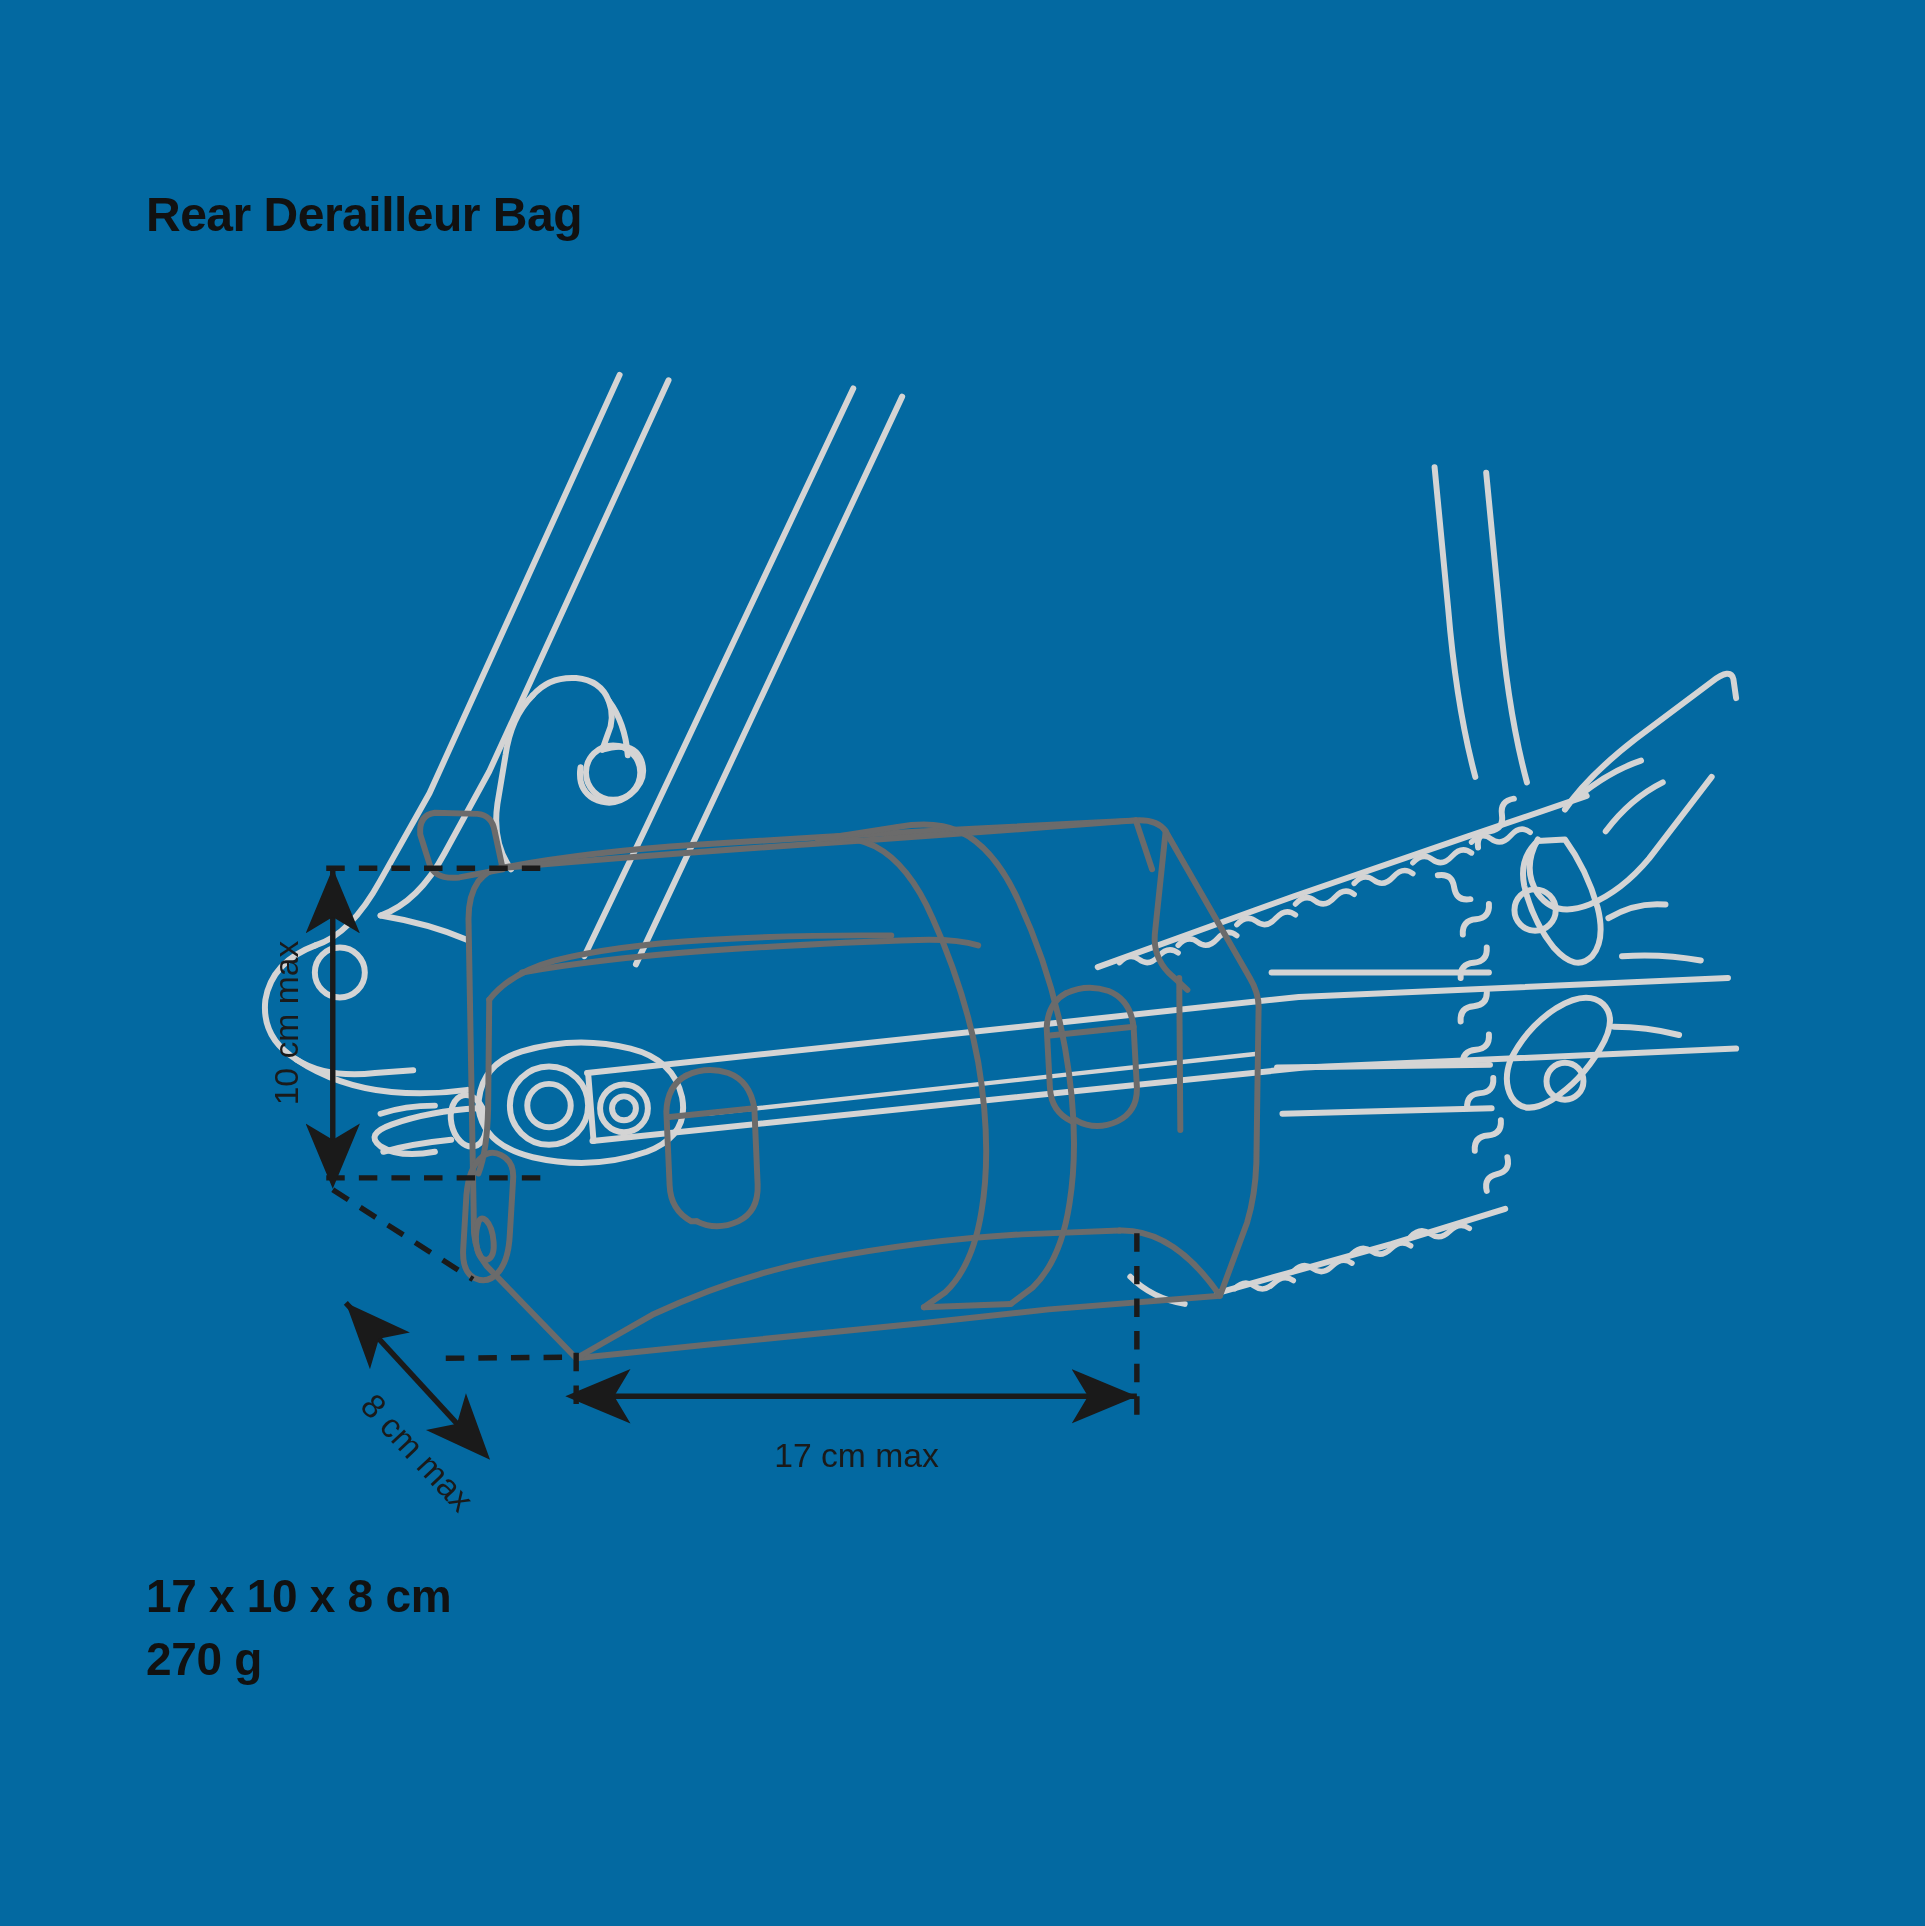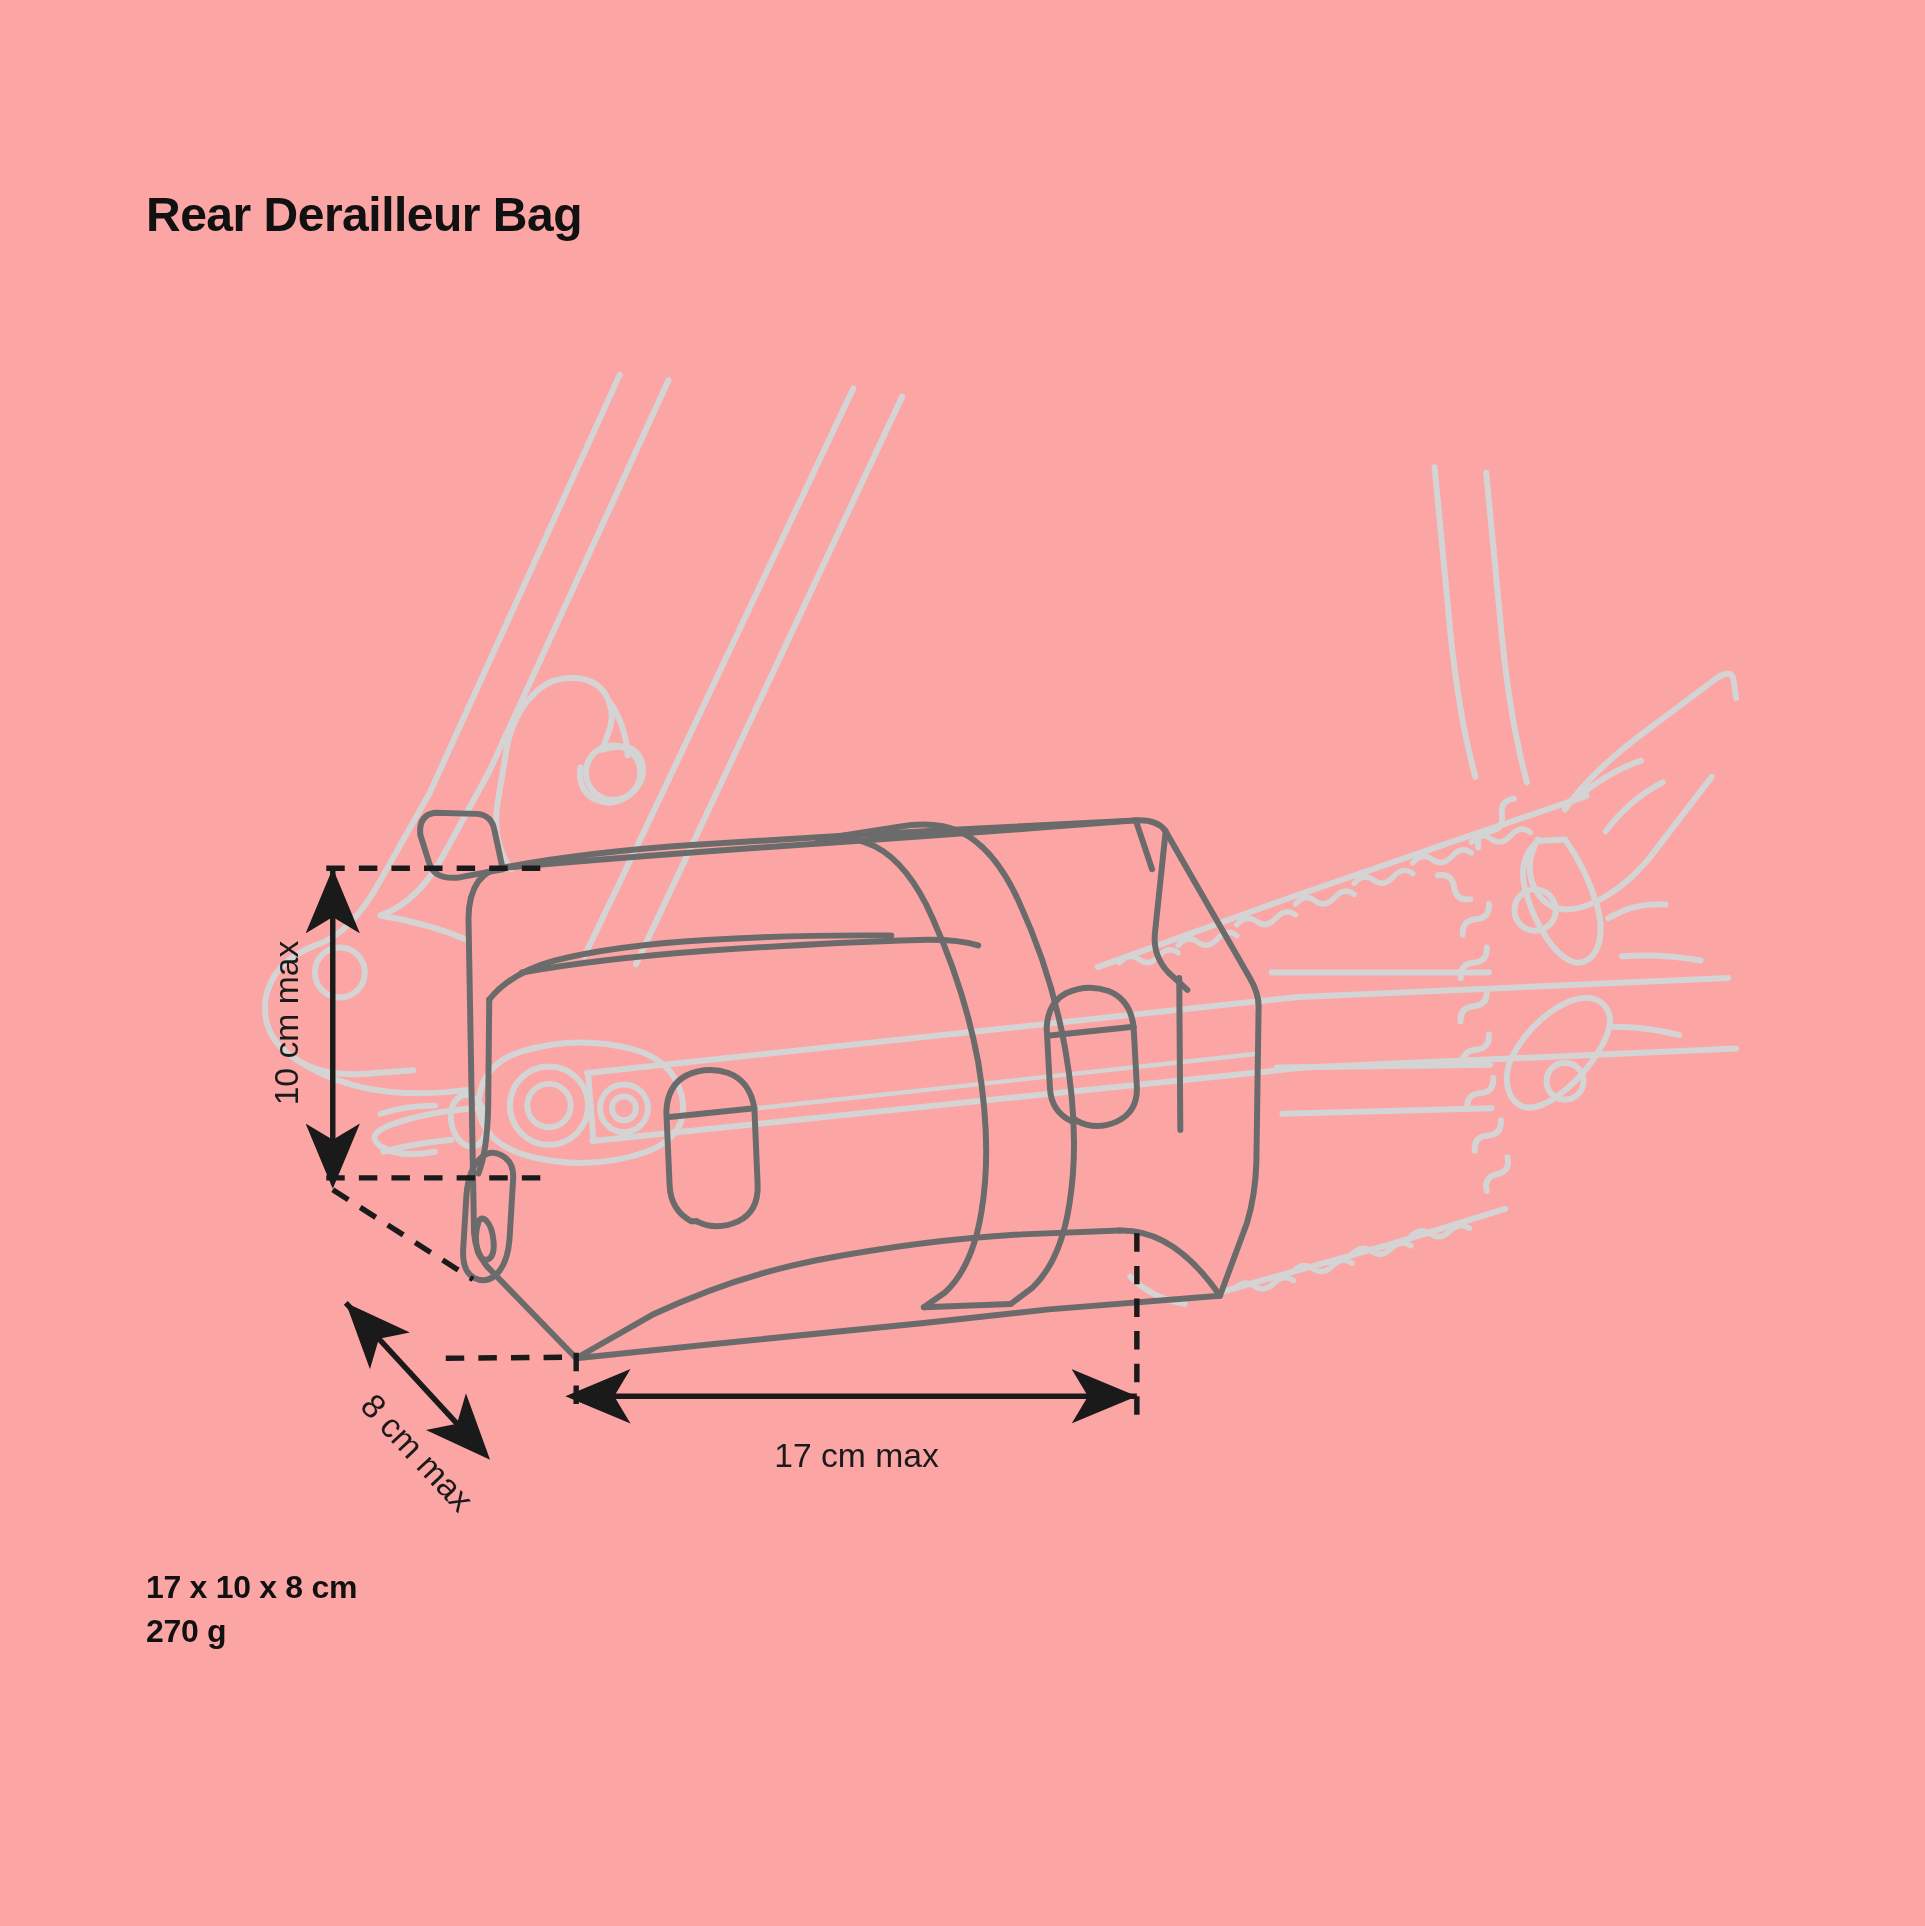--- a/index.html
+++ b/index.html
@@ -10,38 +10,38 @@
   body {
     width: 1926px;
     height: 1926px;
     font-family: "Liberation Sans", sans-serif;
     position: relative;
     overflow: hidden;
   }
   #page {
     position: absolute;
     inset: 0;
-    background: #fca5a5;
+    background: #0369a1;
   }
   #page-title {
     position: absolute;
     left: 146px;
     top: 191px;
     font-size: 48px;
     font-weight: bold;
     color: #111111;
     letter-spacing: -0.5px;
     white-space: nowrap;
     line-height: 1;
   }
   #specs {
     position: absolute;
     left: 146px;
     top: 1565px;
-    font-size: 32px;
+    font-size: 46px;
     font-weight: bold;
     color: #111111;
     line-height: 1.38;
     letter-spacing: -0.3px;
   }
   #specs div { white-space: nowrap; }
   #diagram-svg {
     position: absolute;
     left: 0;
     top: 0;

